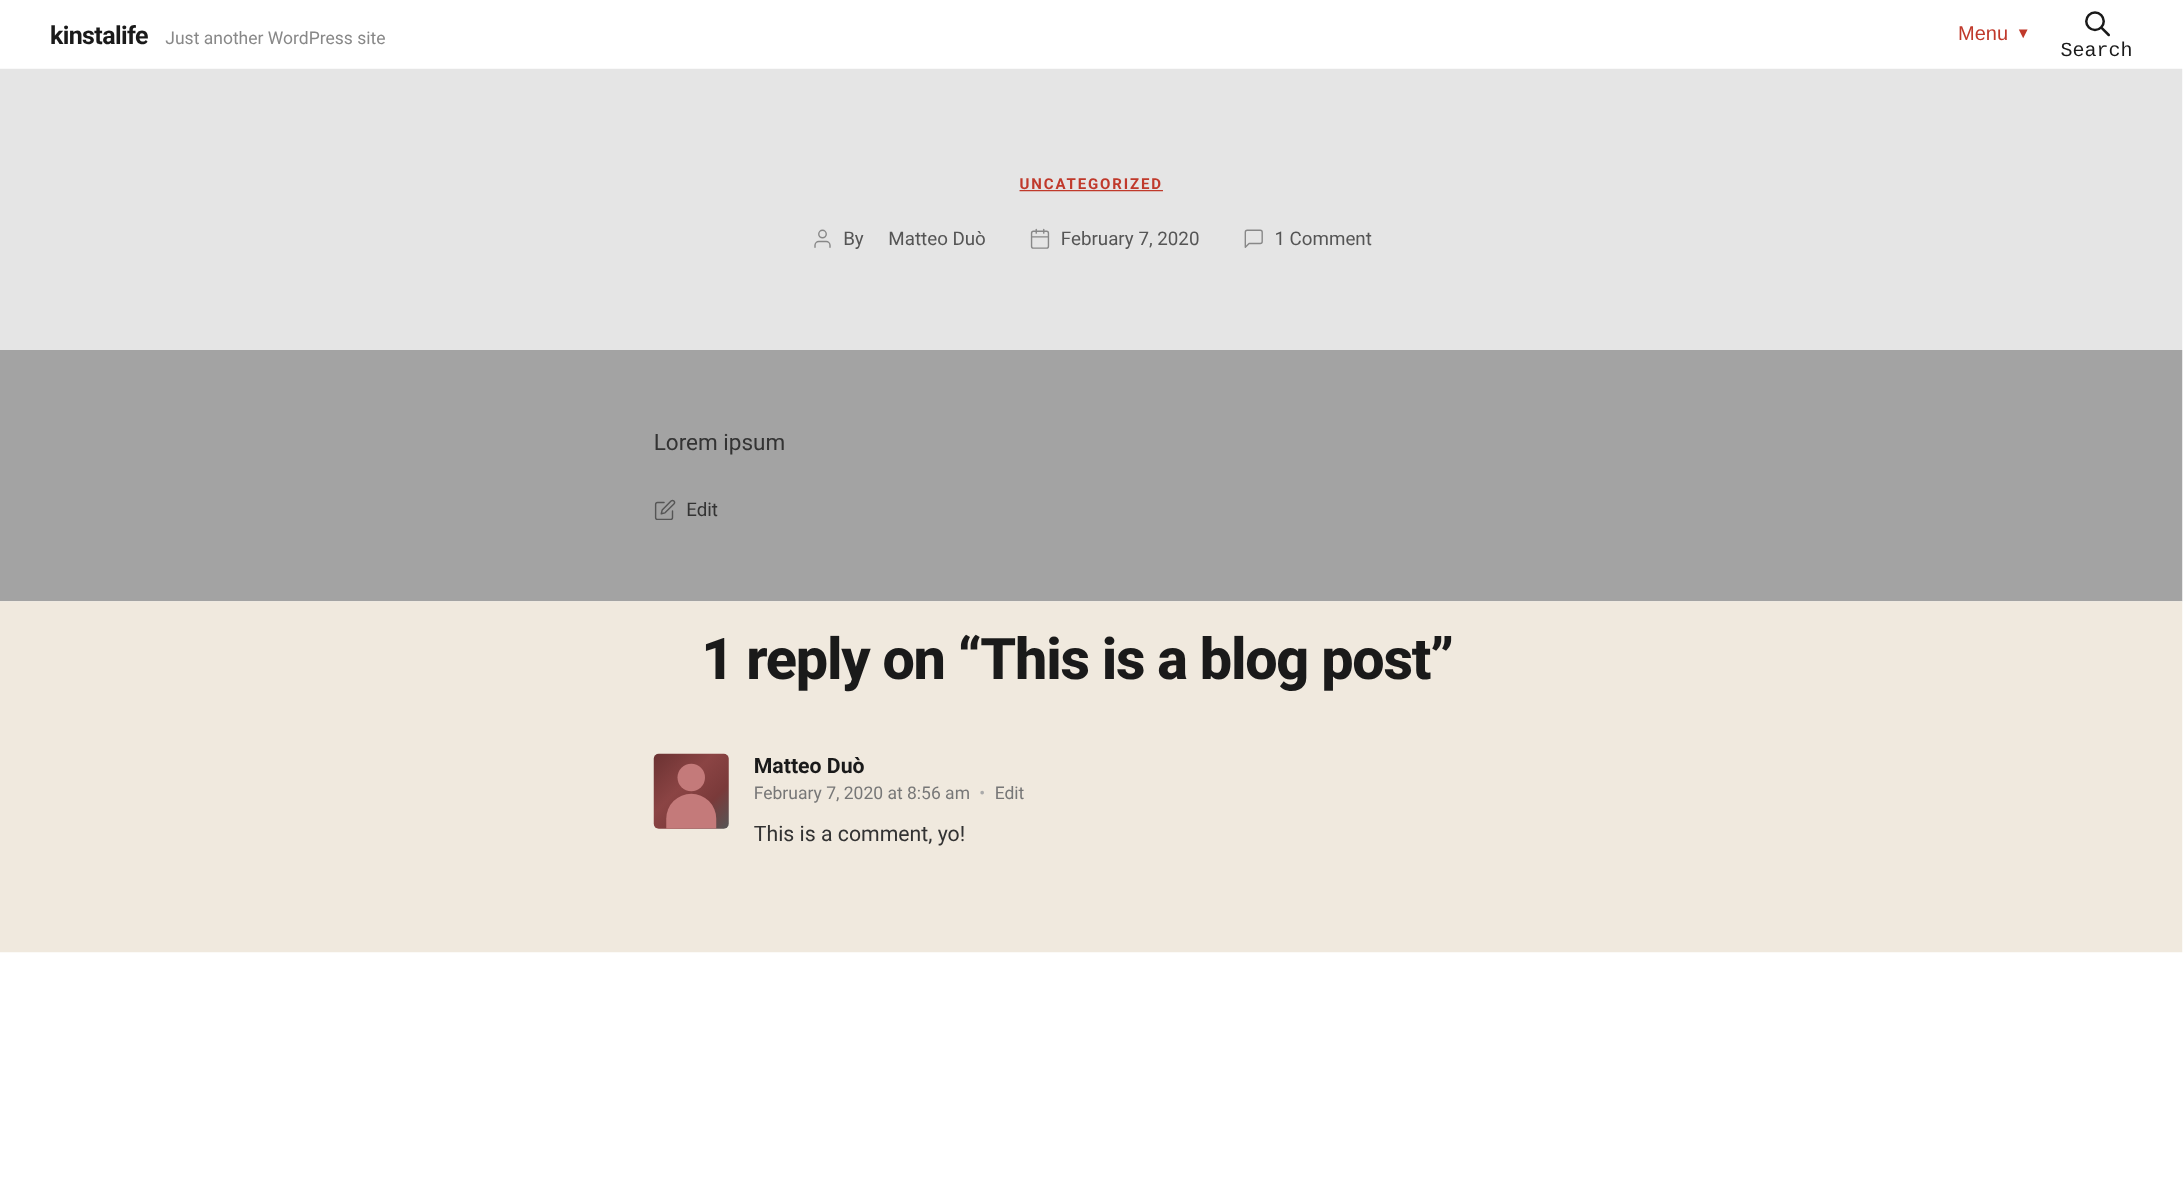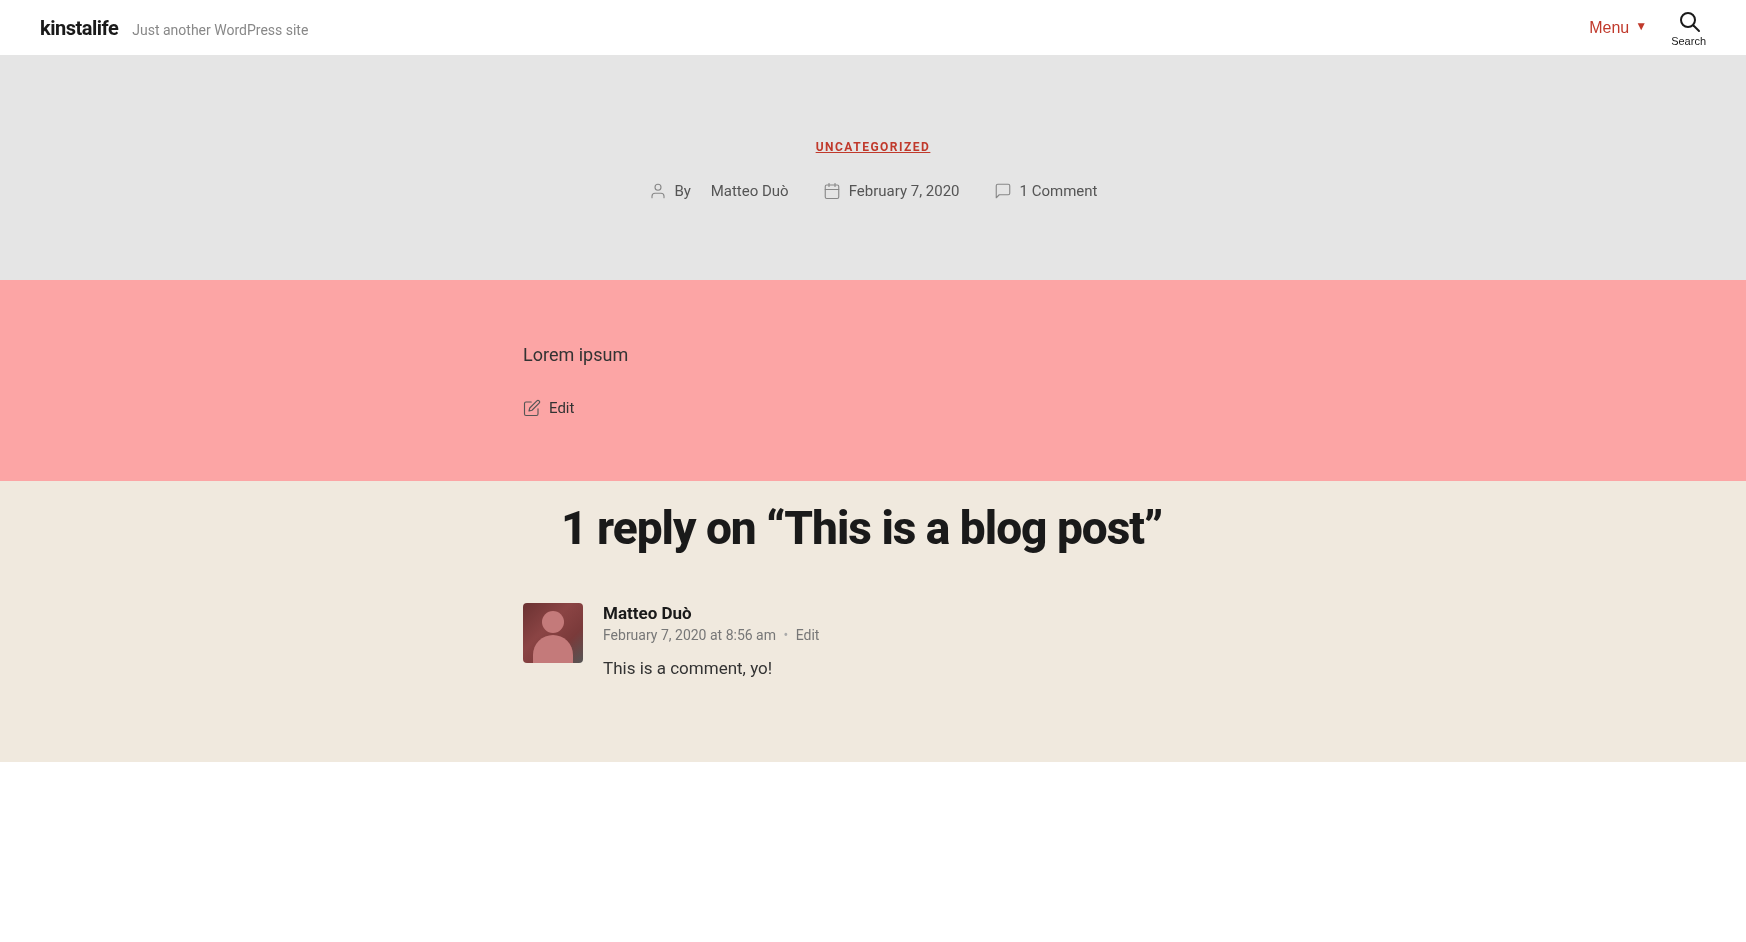--- a/index.html
+++ b/index.html
@@ -73,23 +73,24 @@
       cursor: pointer;
       color: #1a1a1a;
     }
 
     .search-icon-svg {
       width: 24px;
       height: 24px;
     }
 
     .search-label {
-      font-size: 11px;
+      font-size: 16px;
       color: #1a1a1a;
       font-weight: 400;
+      font-family: Liberation Mono, monospace;
     }
 
     
     .post-header {
       text-align: center;
       padding: 80px 40px 80px;
       background: #e5e5e5;
     }
 
     .post-category {
@@ -129,21 +130,21 @@
     }
 
     .meta-icon {
       width: 18px;
       height: 18px;
       color: #888;
     }
 
     
     .post-content-area {
-      background: #fca5a5;
+      background: #a3a3a3;
       padding: 60px 40px 60px;
     }
 
     .post-content {
       max-width: 700px;
       margin: 0 auto;
     }
 
     .post-body-text {
       font-size: 18px;

